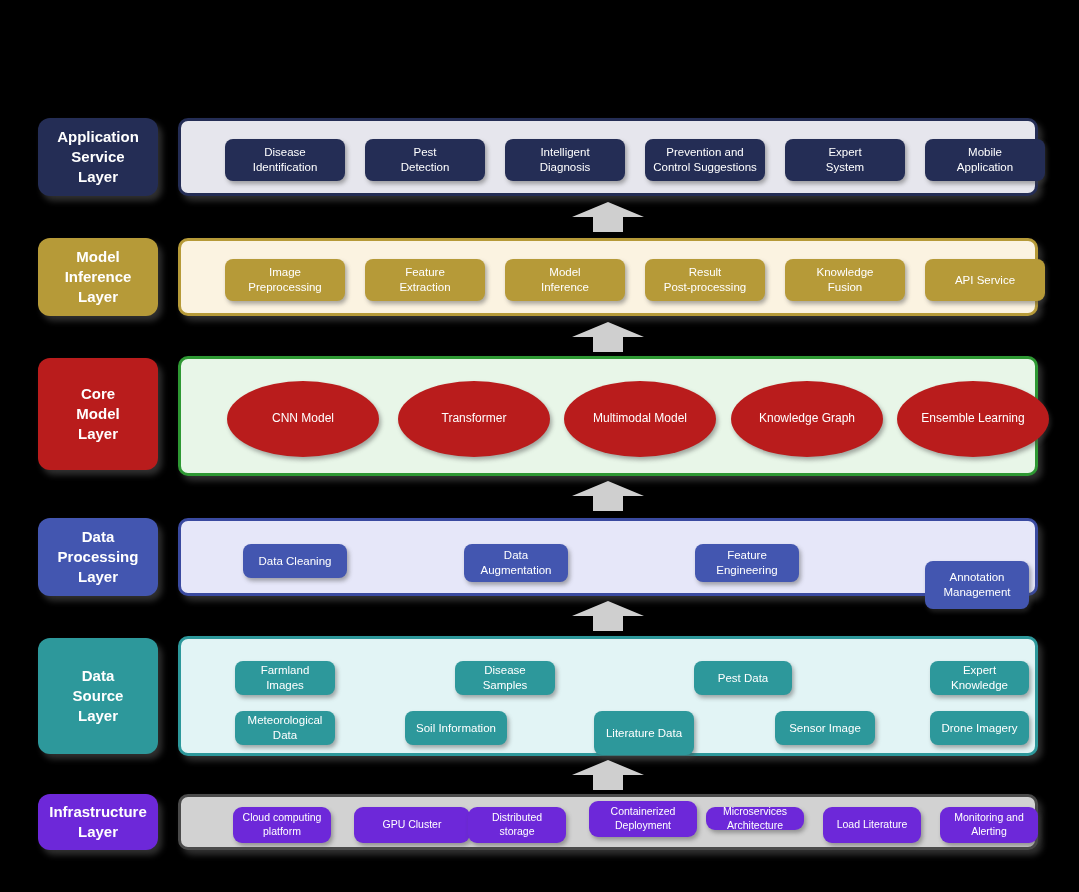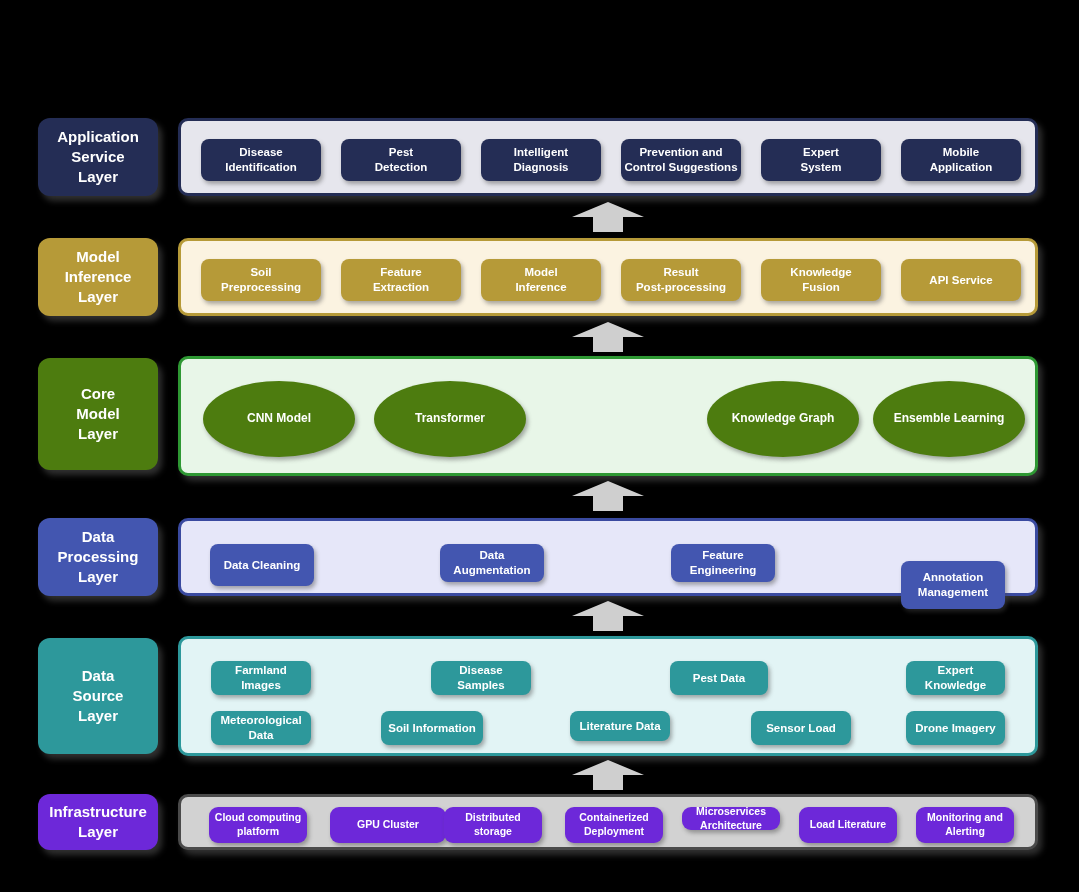--- a/index.html
+++ b/index.html
@@ -5,28 +5,28 @@
   html,body{margin:0;padding:0;background:#000;}
   .canvas{position:relative;width:1079px;height:892px;background:#000;
           font-family:"Liberation Sans",sans-serif;overflow:hidden;}
   .lbl{position:absolute;left:38px;width:120px;border-radius:12px;
        display:flex;align-items:center;justify-content:center;text-align:center;
        color:#fff;font-weight:bold;font-size:15px;line-height:1.35;white-space:pre-line;
        box-shadow:4px 5px 6px rgba(150,150,150,.32);box-sizing:border-box;}
   .panel{position:absolute;left:178px;width:860px;border-radius:10px;box-sizing:border-box;
          border:3px solid;box-shadow:4px 5px 6px rgba(150,150,150,.32);}
   .node{position:absolute;border-radius:8px;display:flex;align-items:center;justify-content:center;
-        text-align:center;color:#fff;font-weight:bold;font-size:11.5px;line-height:1.3;
+        text-align:center;color:#fff;font-weight:normal;font-size:11.5px;line-height:1.3;
         white-space:pre-line;box-shadow:2px 3px 4px rgba(70,70,70,.45);
-        padding:1px 0;box-sizing:border-box;}
+        padding:1px 0;box-sizing:border-box;margin-left:24px;}
   .ellipse{border-radius:50%;font-size:12px;}
   .infra-node{font-size:10.5px;border-radius:9px;}
   .c0{background:#242d55;} .p0{background:#e6e6ed;border-color:#242d55;}
   .c1{background:#b69a38;} .p1{background:#fbf3e1;border-color:#b69a38;}
-  .c2{background:#4d7c0f;text-align:center;} .p2{background:#e8f6e8;border-color:#2e9833;}
+  .c2{background:#b91c1c;text-align:center;} .p2{background:#e8f6e8;border-color:#2e9833;}
   .c3{background:#4356b0;} .p3{background:#e6e7f9;border-color:#3a4aa0;}
   .c4{background:#2d989b;} .p4{background:#e2f4f5;border-color:#2d989b;}
   .c5{background:#6d28d9;} .p5{background:#d2d2d2;border-color:#4a4a4a;}
   .arrow{position:absolute;left:572px;width:72px;height:30px;}
   .arrow polygon{fill:#cfcfcf;}
 </style>
 </head>
 <body>
 
 <div class="canvas">
@@ -50,21 +50,21 @@
   </div>
 
   <svg class="arrow" style="top:202px" viewBox="0 0 72 30">
       <polygon points="36,0 72,15 51,15 51,30 21,30 21,15 0,15"></polygon>
     </svg>
 
   <div class="lbl c1" style="top:238px;height:78px">Model
 Inference
 Layer</div>
   <div class="panel p1" style="top:238px;height:78px">
-    <div class="node c1" style="left:20px;top:18px;width:120px;height:42px">Soil
+    <div class="node c1" style="left:20px;top:18px;width:120px;height:42px">Image
 Preprocessing</div>
     <div class="node c1" style="left:160px;top:18px;width:120px;height:42px">Feature
 Extraction</div>
     <div class="node c1" style="left:300px;top:18px;width:120px;height:42px">Model
 Inference</div>
     <div class="node c1" style="left:440px;top:18px;width:120px;height:42px">Result
 Post-processing</div>
     <div class="node c1" style="left:580px;top:18px;width:120px;height:42px">Knowledge
 Fusion</div>
     <div class="node c1" style="left:720px;top:18px;width:120px;height:42px">API Service</div>
@@ -73,33 +73,34 @@
   <svg class="arrow" style="top:322px" viewBox="0 0 72 30">
       <polygon points="36,0 72,15 51,15 51,30 21,30 21,15 0,15"></polygon>
     </svg>
 
   <div class="lbl c2" style="top:358px;height:112px">Core
 Model
 Layer</div>
   <div class="panel p2" style="top:356px;height:120px">
     <div class="node ellipse c2" style="left:22px;top:22px;width:152px;height:76px">CNN Model</div>
     <div class="node ellipse c2" style="left:193px;top:22px;width:152px;height:76px">Transformer</div>
+    <div class="node ellipse c2" style="left:359px;top:22px;width:152px;height:76px">Multimodal Model</div>
     <div class="node ellipse c2" style="left:526px;top:22px;width:152px;height:76px">Knowledge Graph</div>
     <div class="node ellipse c2" style="left:692px;top:22px;width:152px;height:76px">Ensemble Learning</div>
   </div>
 
   <svg class="arrow" style="top:481px" viewBox="0 0 72 30">
       <polygon points="36,0 72,15 51,15 51,30 21,30 21,15 0,15"></polygon>
     </svg>
 
   <div class="lbl c3" style="top:518px;height:78px">Data
 Processing
 Layer</div>
   <div class="panel p3" style="top:518px;height:78px">
-    <div class="node c3" style="left:29px;top:23px;width:104px;height:42px">Data Cleaning</div>
+    <div class="node c3" style="left:38px;top:23px;width:104px;height:34px">Data Cleaning</div>
     <div class="node c3" style="left:259px;top:23px;width:104px;height:38px">Data
 Augmentation</div>
     <div class="node c3" style="left:490px;top:23px;width:104px;height:38px">Feature
 Engineering</div>
     <div class="node c3" style="left:720px;top:40px;width:104px;height:48px">Annotation
 Management</div>
   </div>
 
   <svg class="arrow" style="top:601px" viewBox="0 0 72 30">
       <polygon points="36,0 72,15 51,15 51,30 21,30 21,15 0,15"></polygon>
@@ -112,38 +113,38 @@
     <div class="node c4" style="left:30px;top:22px;width:100px;height:34px">Farmland
 Images</div>
     <div class="node c4" style="left:250px;top:22px;width:100px;height:34px">Disease
 Samples</div>
     <div class="node c4" style="left:489px;top:22px;width:98px;height:34px">Pest Data</div>
     <div class="node c4" style="left:725px;top:22px;width:99px;height:34px">Expert
 Knowledge</div>
     <div class="node c4" style="left:30px;top:72px;width:100px;height:34px">Meteorological
 Data</div>
     <div class="node c4" style="left:200px;top:72px;width:102px;height:34px">Soil Information</div>
-    <div class="node c4" style="left:389px;top:72px;width:100px;height:30px">Literature Data</div>
-    <div class="node c4" style="left:570px;top:72px;width:100px;height:34px">Sensor Load</div>
+    <div class="node c4" style="left:389px;top:72px;width:100px;height:44px">Literature Data</div>
+    <div class="node c4" style="left:570px;top:72px;width:100px;height:34px">Sensor Image</div>
     <div class="node c4" style="left:725px;top:72px;width:99px;height:34px">Drone Imagery</div>
   </div>
 
   <svg class="arrow" style="top:760px" viewBox="0 0 72 30">
       <polygon points="36,0 72,15 51,15 51,30 21,30 21,15 0,15"></polygon>
     </svg>
 
   <div class="lbl c5" style="top:794px;height:56px">Infrastructure
 Layer</div>
   <div class="panel p5" style="top:794px;height:56px">
     <div class="node infra-node c5" style="left:28px;top:10px;width:98px;height:36px">Cloud computing
 platform</div>
     <div class="node infra-node c5" style="left:149px;top:10px;width:116px;height:36px">GPU Cluster</div>
     <div class="node infra-node c5" style="left:263px;top:10px;width:98px;height:36px">Distributed
 storage</div>
-    <div class="node infra-node c5" style="left:384px;top:10px;width:98px;height:36px">Containerized
+    <div class="node infra-node c5" style="left:384px;top:4px;width:108px;height:36px">Containerized
 Deployment</div>
     <div class="node infra-node c5" style="left:501px;top:10px;width:98px;height:23px">Microservices
 Architecture</div>
     <div class="node infra-node c5" style="left:618px;top:10px;width:98px;height:36px">Load Literature</div>
     <div class="node infra-node c5" style="left:735px;top:10px;width:98px;height:36px">Monitoring and
 Alerting</div>
   </div>
 
 </div>
 

